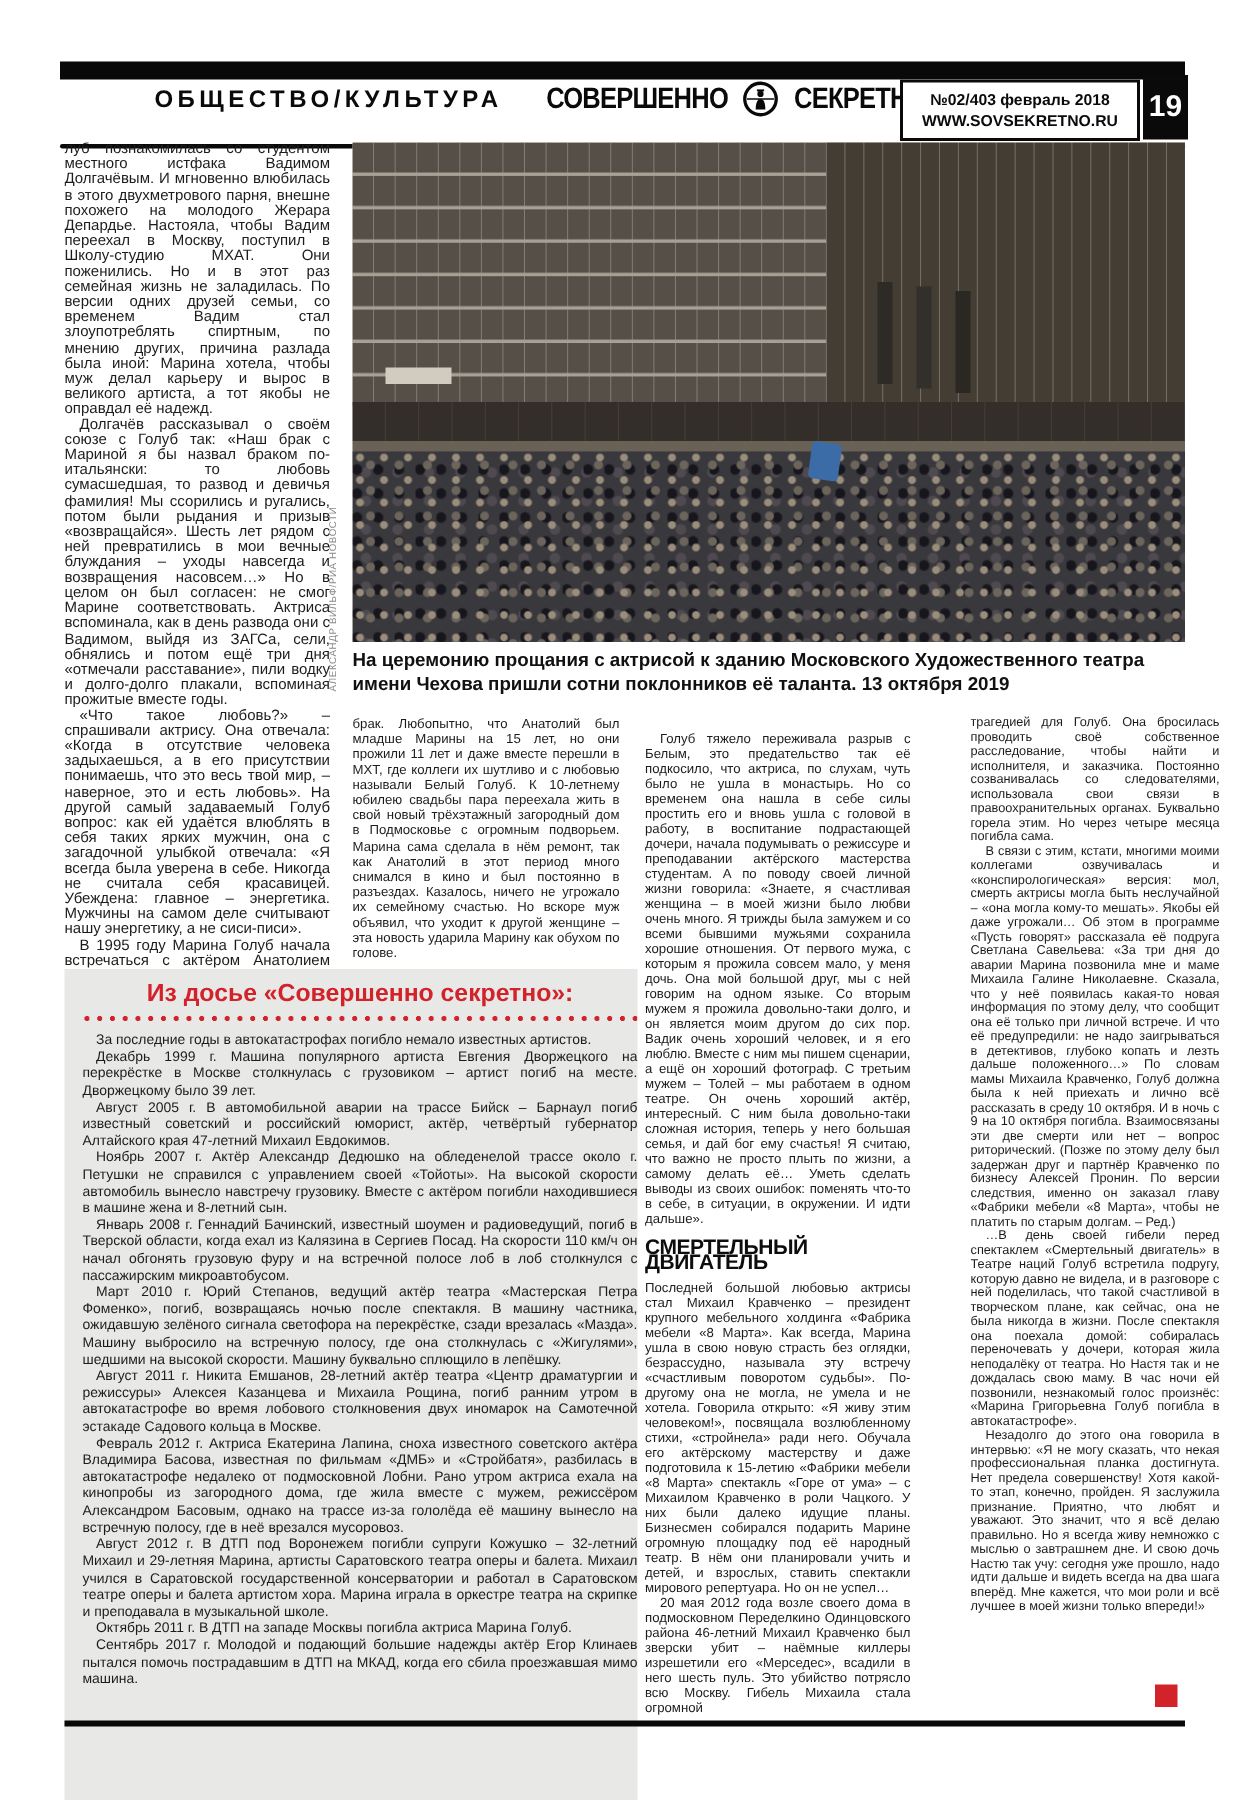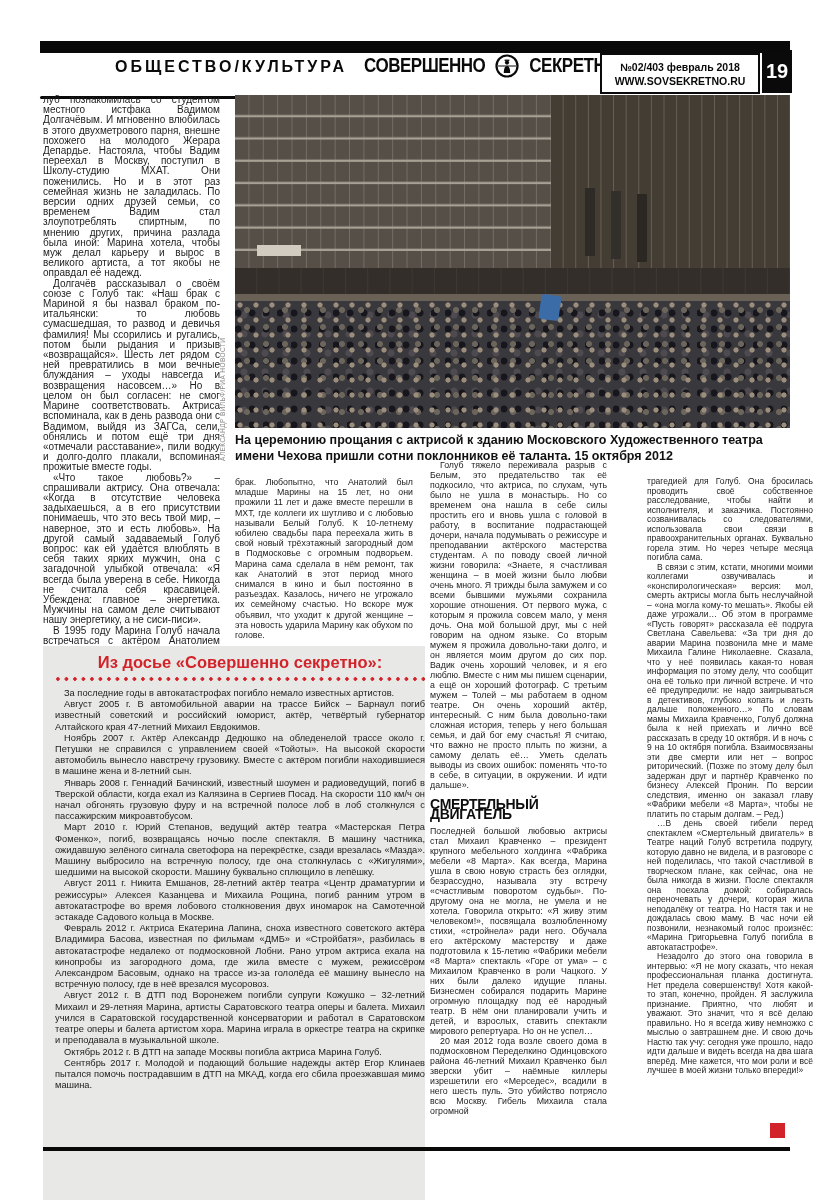--- a/index.html
+++ b/index.html
@@ -2,21 +2,21 @@
 <html lang="ru" style="--accent: #d2232a;"><head>
 <meta charset="utf-8">
 <style>
   html,body{margin:0;padding:0;background:#ffffff;}
   .page{position:relative;width:826px;height:1200px;background:#ffffff;
         font-family:"Liberation Sans",sans-serif;color:#1c1c1c;overflow:hidden;}
 
   
   .hdr-topbar{position:absolute;left:40px;top:41px;width:750px;height:12px;background:#090909;}
   .hdr-rule{position:absolute;left:40px;top:96px;width:750px;height:3px;background:#090909;border-radius:2px;}
-  .hdr-section{position:absolute;left:100px;top:58px;width:262px;text-align:center;
+  .hdr-section{position:absolute;left:88px;top:58px;width:262px;text-align:center;
                font-size:16px;font-weight:bold;letter-spacing:3px;color:#0a0a0a;}
   .hdr-logo{position:absolute;left:385px;top:54px;width:212px;display:flex;align-items:center;
             justify-content:center;gap:10px;}
   .hdr-logo span{font-size:17px;font-weight:900;letter-spacing:-0.5px;color:#0a0a0a;
                  transform:scaleY(1.15);}
   .hdr-emblem{width:24px;height:24px;flex:0 0 auto;}
   .hdr-issuebox{position:absolute;left:600px;top:53px;width:156px;height:37px;border:2px solid #0a0a0a;
                 background:#fff;display:flex;flex-direction:column;justify-content:center;
                 align-items:center;gap:2px;}
   .hdr-issuebox div{font-size:10.5px;font-weight:bold;color:#0a0a0a;white-space:nowrap;}
@@ -48,21 +48,21 @@
      font-size:6.5px;letter-spacing:0.4px;color:#8a8a8a;white-space:nowrap;}
   .caption{position:absolute;left:235px;top:432px;width:555px;
      font-size:12.5px;font-weight:bold;line-height:16px;color:#111;}
 
   
   .col{position:absolute;text-align:justify;overflow:hidden;hyphens:auto;-webkit-hyphens:auto;}
   .col p{margin:0;text-indent:10px;}
   .col p.first{text-indent:0;}
   .col1{left:43px;top:95px;width:177px;height:550px;font-size:10px;line-height:10.2px;}
   .col2{left:235px;top:477px;width:178px;height:170px;font-size:8.8px;line-height:10.2px;}
-  .col3{left:430px;top:460px;width:177px;height:668px;font-size:8.8px;line-height:10px;}
+  .col3{left:430px;top:487px;width:177px;height:668px;font-size:8.8px;line-height:10px;}
   .col4{left:647px;top:477px;width:166px;height:650px;font-size:8.5px;line-height:9.5px;}
   .subhead{font-size:14px;font-weight:bold;letter-spacing:-0.3px;text-indent:0;
            margin:9px 0 7px 0;text-align:left;color:#0d0d0d;}
 
   
   .dossier{position:absolute;left:43px;top:646px;width:382px;height:612px;background:#e8e8e6;
            box-sizing:border-box;padding:6px 0 8px 12px;overflow:hidden;}
   .dossier-title{font-size:16.5px;font-weight:bold;text-align:center;color:var(--accent,#d2232a);
                  margin:1px 0 4px 0;}
   .dossier-dots{height:6px;margin-bottom:6px;
@@ -103,21 +103,21 @@
   <div class="photo">
     <div class="ph-bld-left"></div>
     <div class="ph-bld-right"></div>
     <div class="ph-midband"></div>
     <div class="ph-sign"></div>
     <div class="ph-banner"></div>
     <div class="ph-crowd"></div>
     <div class="ph-flag"></div>
   </div>
   <div class="photo-credit">АЛЕКСАНДР ВИЛЬФ/РИА НОВОСТИ</div>
-  <div class="caption">На церемонию прощания с актрисой к зданию Московского Художественного театра имени Чехова пришли сотни поклонников её таланта. 15 октября 2012</div>
+  <div class="caption">На церемонию прощания с актрисой к зданию Московского Художественного театра имени Чехова пришли сотни поклонников её таланта. 13 октября 2019</div>
 
   <div class="col col1">
     <p class="first">луб познакомилась со студентом местного истфака Вадимом Долгачёвым. И мгновенно влюбилась в этого двухметрового парня, внешне похожего на молодого Жерара Депардье. Настояла, чтобы Вадим переехал в Москву, поступил в Школу-студию МХАТ. Они поженились. Но и в этот раз семейная жизнь не заладилась. По версии одних друзей семьи, со временем Вадим стал злоупотреблять спиртным, по мнению других, причина разлада была иной: Марина хотела, чтобы муж делал карьеру и вырос в великого артиста, а тот якобы не оправдал её надежд.</p>
     <p>Долгачёв рассказывал о своём союзе с Голуб так: «Наш брак с Мариной я бы назвал браком по-итальянски: то любовь сумасшедшая, то развод и девичья фамилия! Мы ссорились и ругались, потом были рыдания и призыв «возвращайся». Шесть лет рядом с ней превратились в мои вечные блуждания – уходы навсегда и возвращения насовсем…» Но в целом он был согласен: не смог Марине соответствовать. Актриса вспоминала, как в день развода они с Вадимом, выйдя из ЗАГСа, сели, обнялись и потом ещё три дня «отмечали расставание», пили водку и долго-долго плакали, вспоминая прожитые вместе годы.</p>
     <p>«Что такое любовь?» – спрашивали актрису. Она отвечала: «Когда в отсутствие человека задыхаешься, а в его присутствии понимаешь, что это весь твой мир, – наверное, это и есть любовь». На другой самый задаваемый Голуб вопрос: как ей удаётся влюблять в себя таких ярких мужчин, она с загадочной улыбкой отвечала: «Я всегда была уверена в себе. Никогда не считала себя красавицей. Убеждена: главное – энергетика. Мужчины на самом деле считывают нашу энергетику, а не сиси-писи».</p>
     <p>В 1995 году Марина Голуб начала встречаться с актёром Анатолием Вайсманом. Говорят, именно она придумала ему звучный псевдоним Белый, под которым он впоследствии стал известным. Оба служили в Театре «Шалом», и неудивительно, что во время репетиций между ними проскочила искорка, переросшая сначала в страстный роман, а затем и в венчанный</p>
   </div>
 
   <div class="col col2">
     <p class="first">брак. Любопытно, что Анатолий был младше Марины на 15 лет, но они прожили 11 лет и даже вместе перешли в МХТ, где коллеги их шутливо и с любовью называли Белый Голуб. К 10-летнему юбилею свадьбы пара переехала жить в свой новый трёхэтажный загородный дом в Подмосковье с огромным подворьем. Марина сама сделала в нём ремонт, так как Анатолий в этот период много снимался в кино и был постоянно в разъездах. Казалось, ничего не угрожало их семейному счастью. Но вскоре муж объявил, что уходит к другой женщине – эта новость ударила Марину как обухом по голове.</p>
@@ -135,28 +135,29 @@
     <p>В связи с этим, кстати, многими моими коллегами озвучивалась и «конспирологическая» версия: мол, смерть актрисы могла быть неслучайной – «она могла кому-то мешать». Якобы ей даже угрожали… Об этом в программе «Пусть говорят» рассказала её подруга Светлана Савельева: «За три дня до аварии Марина позвонила мне и маме Михаила Галине Николаевне. Сказала, что у неё появилась какая-то новая информация по этому делу, что сообщит она её только при личной встрече. И что её предупредили: не надо заигрываться в детективов, глубоко копать и лезть дальше положенного…» По словам мамы Михаила Кравченко, Голуб должна была к ней приехать и лично всё рассказать в среду 10 октября. И в ночь с 9 на 10 октября погибла. Взаимосвязаны эти две смерти или нет – вопрос риторический. (Позже по этому делу был задержан друг и партнёр Кравченко по бизнесу Алексей Пронин. По версии следствия, именно он заказал главу «Фабрики мебели «8 Марта», чтобы не платить по старым долгам. – Ред.)</p>
     <p>…В день своей гибели перед спектаклем «Смертельный двигатель» в Театре наций Голуб встретила подругу, которую давно не видела, и в разговоре с ней поделилась, что такой счастливой в творческом плане, как сейчас, она не была никогда в жизни. После спектакля она поехала домой: собиралась переночевать у дочери, которая жила неподалёку от театра. Но Настя так и не дождалась свою маму. В час ночи ей позвонили, незнакомый голос произнёс: «Марина Григорьевна Голуб погибла в автокатастрофе».</p>
     <p>Незадолго до этого она говорила в интервью: «Я не могу сказать, что некая профессиональная планка достигнута. Нет предела совершенству! Хотя какой-то этап, конечно, пройден. Я заслужила признание. Приятно, что любят и уважают. Это значит, что я всё делаю правильно. Но я всегда живу немножко с мыслью о завтрашнем дне. И свою дочь Настю так учу: сегодня уже прошло, надо идти дальше и видеть всегда на два шага вперёд. Мне кажется, что мои роли и всё лучшее в моей жизни только впереди!»</p>
   </div>
 
   <div class="dossier">
     <div class="dossier-title">Из досье «Совершенно секретно»:</div>
     <div class="dossier-dots"></div>
     <div class="dossier-text">
       <p>За последние годы в автокатастрофах погибло немало известных артистов.</p>
+      <p>Декабрь 1999 г. Машина популярного артиста Евгения Дворжецкого на перекрёстке в Москве столкнулась с грузовиком – артист погиб на месте. Дворжецкому было 39 лет.</p>
       <p>Август 2005 г. В автомобильной аварии на трассе Бийск – Барнаул погиб известный советский и российский юморист, актёр, четвёртый губернатор Алтайского края 47-летний Михаил Евдокимов.</p>
       <p>Ноябрь 2007 г. Актёр Александр Дедюшко на обледенелой трассе около г. Петушки не справился с управлением своей «Тойоты». На высокой скорости автомобиль вынесло навстречу грузовику. Вместе с актёром погибли находившиеся в машине жена и 8-летний сын.</p>
       <p>Январь 2008 г. Геннадий Бачинский, известный шоумен и радиоведущий, погиб в Тверской области, когда ехал из Калязина в Сергиев Посад. На скорости 110 км/ч он начал обгонять грузовую фуру и на встречной полосе лоб в лоб столкнулся с пассажирским микроавтобусом.</p>
       <p>Март 2010 г. Юрий Степанов, ведущий актёр театра «Мастерская Петра Фоменко», погиб, возвращаясь ночью после спектакля. В машину частника, ожидавшую зелёного сигнала светофора на перекрёстке, сзади врезалась «Мазда». Машину выбросило на встречную полосу, где она столкнулась с «Жигулями», шедшими на высокой скорости. Машину буквально сплющило в лепёшку.</p>
       <p>Август 2011 г. Никита Емшанов, 28-летний актёр театра «Центр драматургии и режиссуры» Алексея Казанцева и Михаила Рощина, погиб ранним утром в автокатастрофе во время лобового столкновения двух иномарок на Самотечной эстакаде Садового кольца в Москве.</p>
       <p>Февраль 2012 г. Актриса Екатерина Лапина, сноха известного советского актёра Владимира Басова, известная по фильмам «ДМБ» и «Стройбатя», разбилась в автокатастрофе недалеко от подмосковной Лобни. Рано утром актриса ехала на кинопробы из загородного дома, где жила вместе с мужем, режиссёром Александром Басовым, однако на трассе из-за гололёда её машину вынесло на встречную полосу, где в неё врезался мусоровоз.</p>
       <p>Август 2012 г. В ДТП под Воронежем погибли супруги Кожушко – 32-летний Михаил и 29-летняя Марина, артисты Саратовского театра оперы и балета. Михаил учился в Саратовской государственной консерватории и работал в Саратовском театре оперы и балета артистом хора. Марина играла в оркестре театра на скрипке и преподавала в музыкальной школе.</p>
-      <p>Октябрь 2012 г. В ДТП на западе Москвы погибла актриса Марина Голуб.</p>
+      <p>Октябрь 2011 г. В ДТП на западе Москвы погибла актриса Марина Голуб.</p>
       <p>Сентябрь 2017 г. Молодой и подающий большие надежды актёр Егор Клинаев пытался помочь пострадавшим в ДТП на МКАД, когда его сбила проезжавшая мимо машина.</p>
     </div>
   </div>
 
   <div class="end-marker"></div>
   <div class="bottom-rule"></div>
 
 </div>
 
 </body></html>

